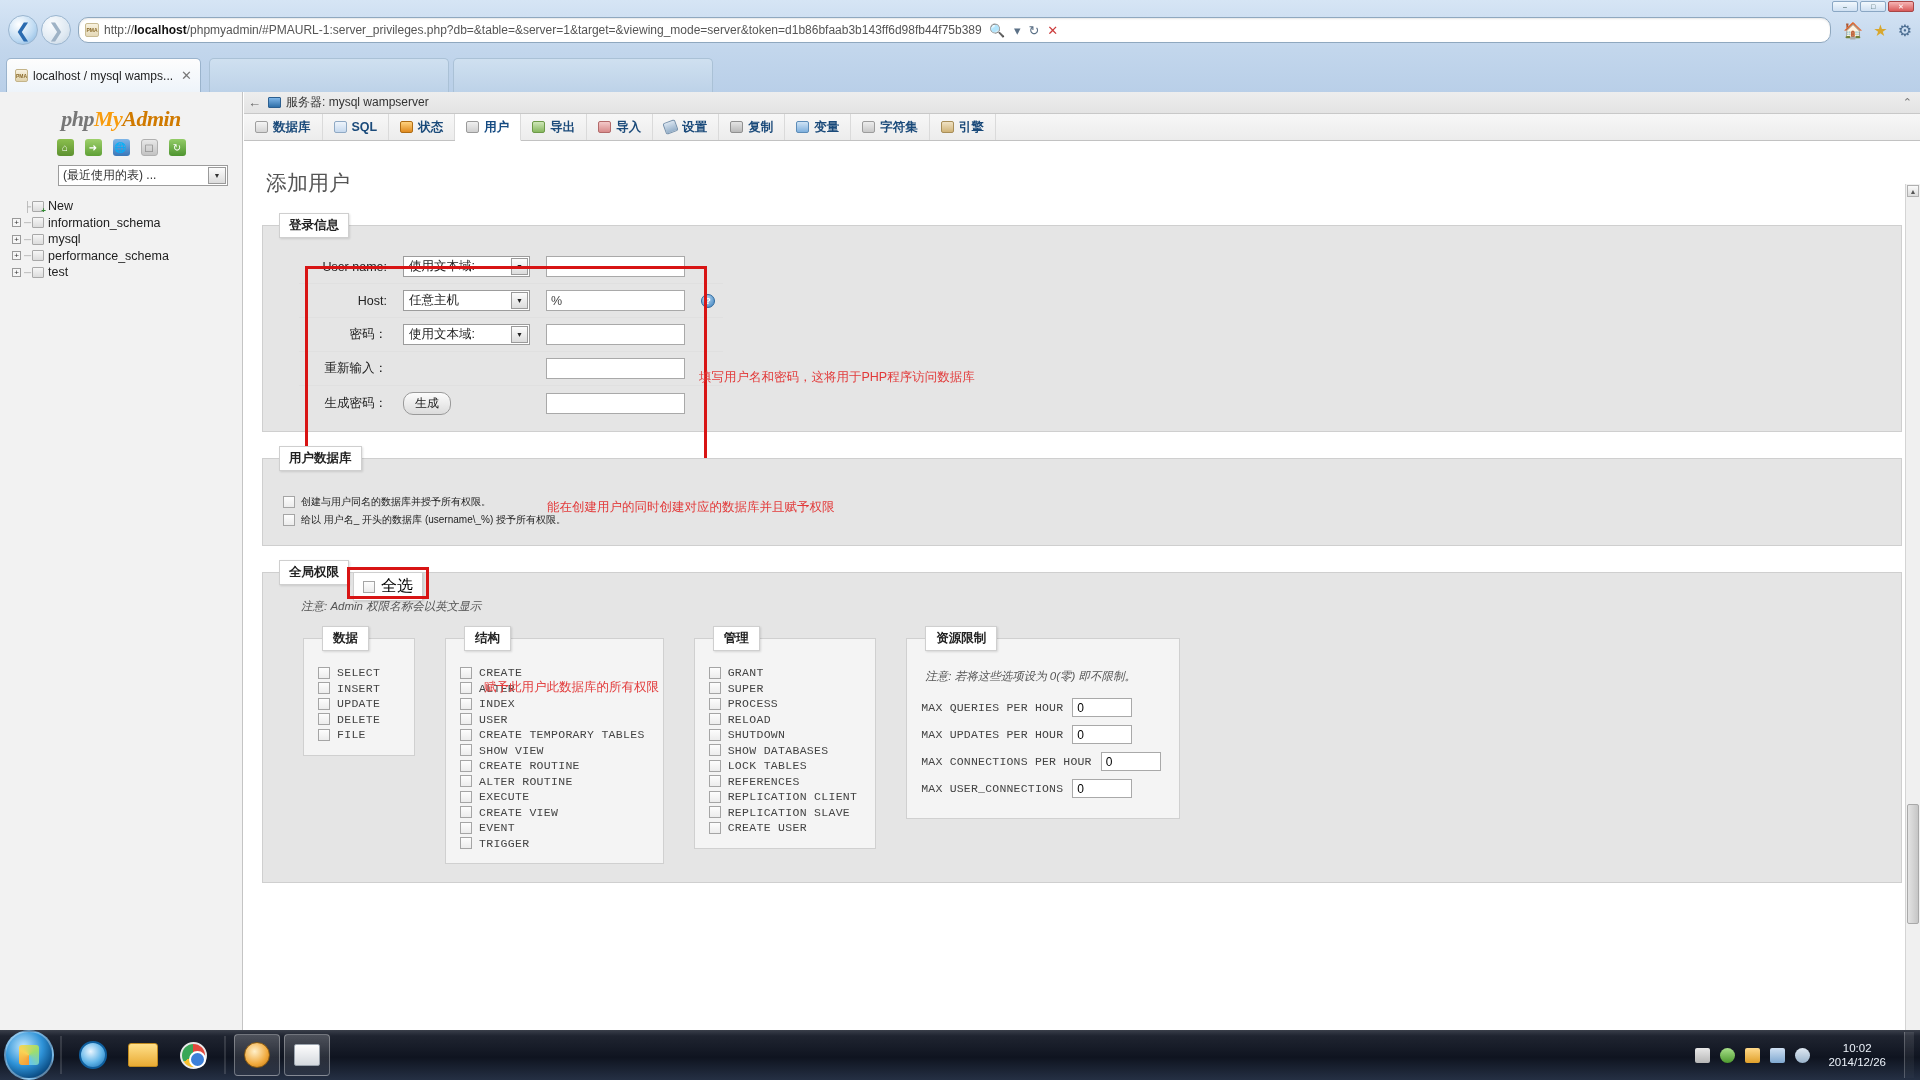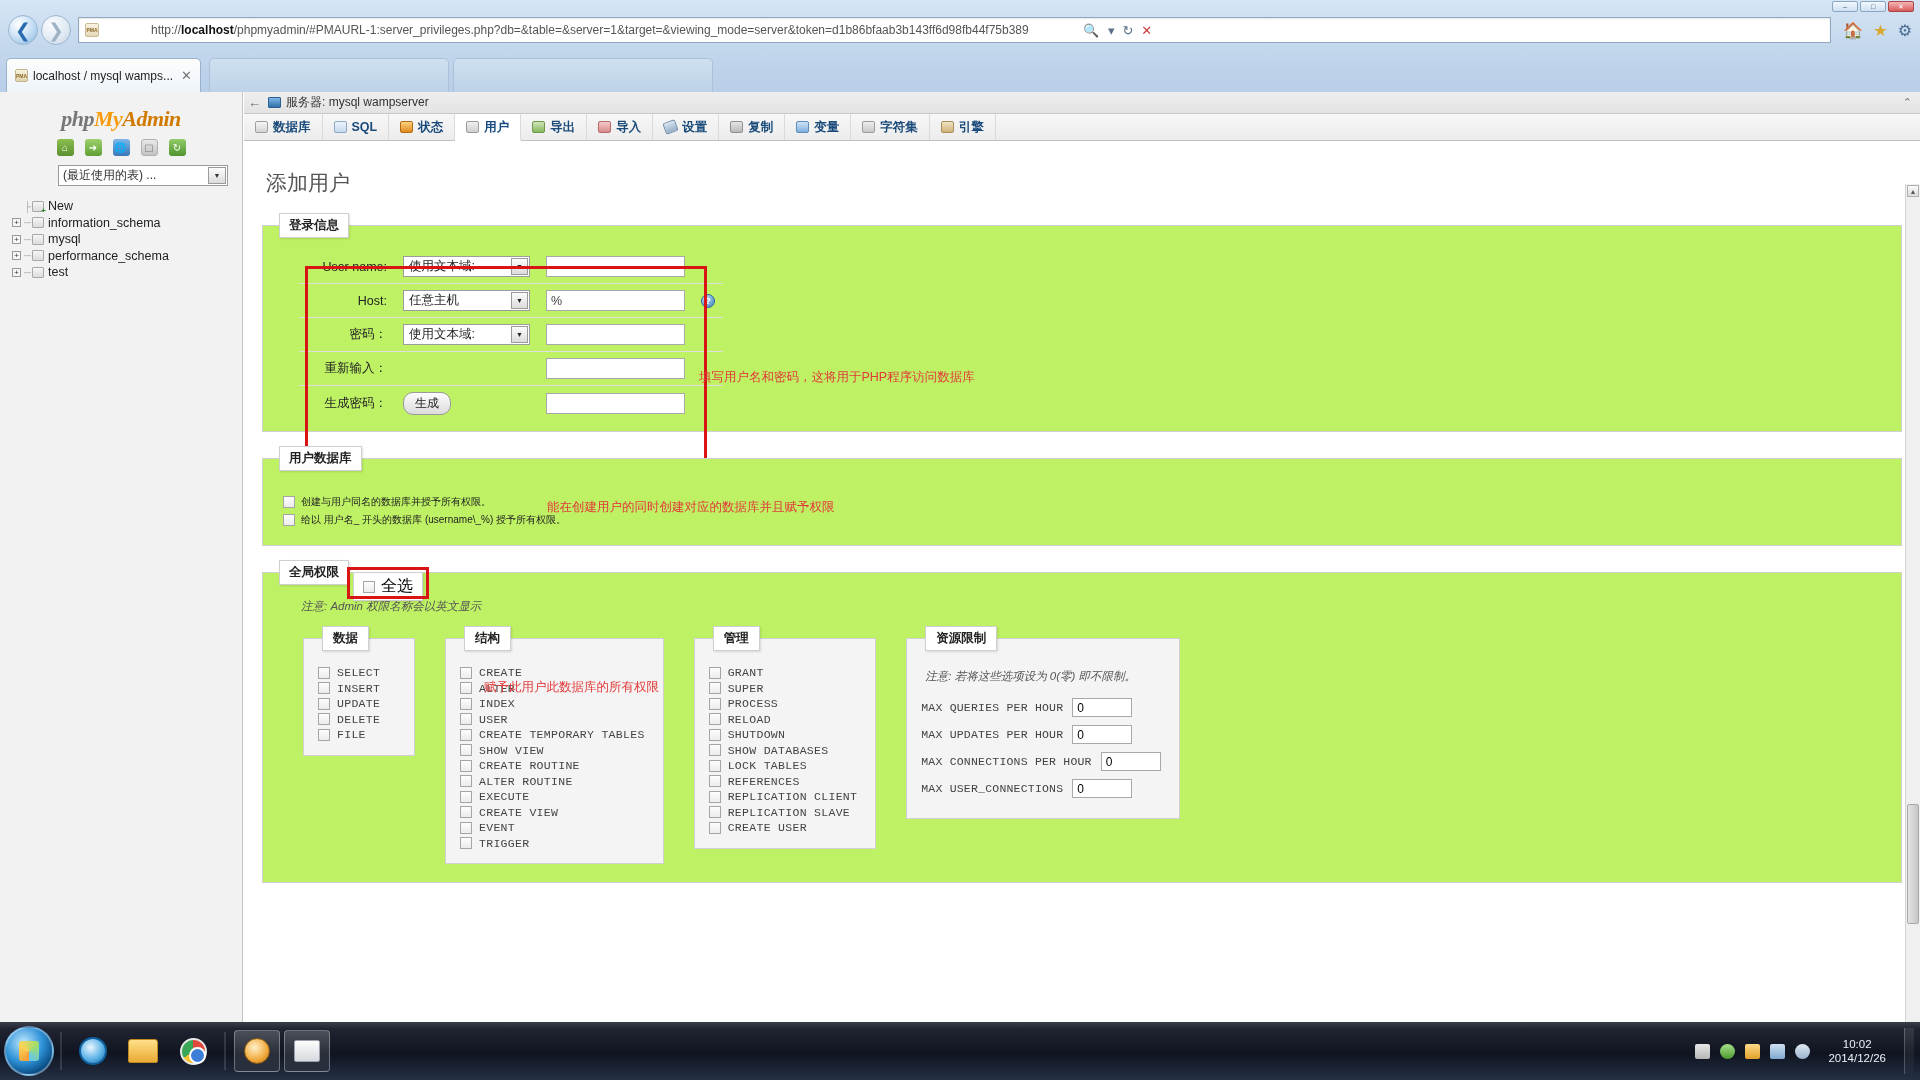--- a/index.html
+++ b/index.html
@@ -21,22 +21,22 @@
   .win-btn { width:26px; height:11px; border:1px solid #8aa7c4; border-radius:2px;
     background:linear-gradient(#f2f8fd,#cfe0f2); font-size:7px; line-height:9px; text-align:center; color:#355; }
   .win-btn.close { background:linear-gradient(#f6b5b5,#d85a5a); border-color:#a84646; color:#fff; }
 
   
   #navbar { position:absolute; left:0; top:12px; width:1920px; height:36px; display:flex; align-items:center; padding:0 8px; }
   .nav-circle { width:30px; height:30px; border-radius:50%; display:flex; align-items:center; justify-content:center;
     font-size:19px; color:#2a6bb0; border:1px solid #9bb6d0; }
   .nav-back { background:radial-gradient(circle at 35% 30%, #ffffff, #bcd9f2 60%, #7fb0dd); margin-right:3px; }
   .nav-fwd  { background:radial-gradient(circle at 35% 30%, #fafcfe, #dfe9f2 60%, #c3d2e0); color:#9fb3c6; margin-right:7px; }
-  #urlbar { flex:1; height:26px; background:#fff; border:1px solid #8fa8bf; border-radius:0;
-    display:flex; align-items:center; padding:0 6px; box-shadow:inset 0 1px 2px rgba(0,0,0,.1);gap:47px; }
+  #urlbar { flex:1; height:26px; background:#fff; border:1px solid #8fa8bf; border-radius:10px;
+    display:flex; align-items:center; padding:0 6px; box-shadow:inset 0 1px 2px rgba(0,0,0,.1); }
   #urlbar .fav { width:14px; height:14px; margin-right:5px;
     background:linear-gradient(#f8f2e0,#e5d9b8); border:1px solid #c9bb93; border-radius:2px;
     font-size:5px; color:#8a6a2a; text-align:center; line-height:13px; font-weight:bold; }
   #urlbar .url { font-size:12px; color:#555; white-space:nowrap; overflow:hidden; font-family:"Liberation Sans",sans-serif; }
   #urlbar .url b { color:#111; font-weight:bold; }
   .url-right { display:flex; align-items:center; gap:8px; padding-left:8px; color:#5b7086; font-size:13px; }
   .nav-icons { display:flex; align-items:center; gap:10px; padding-left:12px; color:#4a6c90; font-size:16px; }
 
   
   #tabstrip { position:absolute; left:0; top:48px; width:1920px; height:44px;padding-left:20px; }
@@ -111,21 +111,21 @@
   .ti-imp{ background:linear-gradient(#f3c9c9,#d88a8a); border:1px solid #b36a6a; }
   .ti-set{ background:linear-gradient(#d8e4f0,#93aec8); border:1px solid #7691ac; transform:rotate(-20deg); }
   .ti-rep{ background:linear-gradient(#e4e4e4,#b9b9b9); border:1px solid #909090; }
   .ti-var{ background:linear-gradient(#cfe3f5,#7fb0dd); border:1px solid #5c8cb8; border-radius:50%; }
   .ti-char{background:linear-gradient(#ededed,#c8c8c8); border:1px solid #9c9c9c; }
   .ti-eng{ background:linear-gradient(#f0e2c4,#d0b377); border:1px solid #a88e58; }
 
   #content { padding:24px 18px 0 18px; position:relative; height:900px; }
   #page-title { font-size:21px; color:#555; font-weight:normal; margin:4px 0 16px 4px; }
 
-  fieldset.pma { border:1px solid #cfcfcf; background:#bef264; margin:0 0 14px 0; padding:6px 10px 10px 10px;
+  fieldset.pma { border:1px solid #cfcfcf; background:#e5e5e5; margin:0 0 14px 0; padding:6px 10px 10px 10px;
     position:relative; }
   fieldset.pma > legend { background:#fff; border:1px solid #cfcfcf; padding:3px 9px; font-weight:bold;
     font-size:12.5px; color:#222; box-shadow:1px 1px 2px rgba(0,0,0,.12); margin-left:6px; }
   .formtable { border-collapse:collapse; margin:6px 0 0 26px; }
   .formtable tr { border-bottom:1px solid #e0e0e0; }
   .formtable tr:last-child { border-bottom:none; }
   .formtable td { padding:6px 8px; vertical-align:middle; }
   td.lbl { text-align:right; color:#222; font-size:12.5px; white-space:nowrap; width:96px; }
   .sel { width:127px; height:21px; border:1px solid #9c9c9c; background:#fff; display:inline-flex;
     align-items:center; font-size:12.5px; color:#222; padding-left:5px; }
@@ -164,21 +164,21 @@
 
   
   #vscroll { position:absolute; right:0; top:92px; width:15px; height:880px; background:#f0f0f0; border-left:1px solid #d4d4d4; }
   #vscroll .thumb { position:absolute; left:1px; top:620px; width:12px; height:120px;
     background:linear-gradient(90deg,#e3e3e3,#c6c6c6); border:1px solid #a9a9a9; border-radius:2px; }
   #vscroll .up, #vscroll .dn { position:absolute; left:1px; width:12px; height:12px; text-align:center;
     font-size:7px; line-height:11px; color:#555; background:linear-gradient(#fafafa,#dcdcdc); border:1px solid #b0b0b0; }
   #vscroll .up { top:1px; } #vscroll .dn { bottom:1px; }
 
   
-  #taskbar { position:absolute; left:0; bottom:0; width:1920px; height:58px;
+  #taskbar { position:absolute; left:0; bottom:0; width:1920px; height:50px;
     background:linear-gradient(#3a3f4a 0%, #1f2430 12%, #0f1420 55%, #253044 100%); display:flex; align-items:center; }
   #startorb { width:50px; height:50px; border-radius:50%; margin-left:4px;
     background:radial-gradient(circle at 38% 32%, #bfe7ff, #2f93d8 45%, #0b4e86 75%, #05294a);
     border:2px solid rgba(255,255,255,.35); display:flex; align-items:center; justify-content:center; }
   #startorb .flag { width:20px; height:20px; border-radius:3px;
     background:conic-gradient(from 180deg, #ff9b2e, #ffd34d, #9fe06a, #63c7f5); opacity:.95; }
   .tbsep { width:2px; height:38px; background:rgba(255,255,255,.13); margin:0 6px; }
   .tbitem { width:46px; height:42px; margin:0 2px; border-radius:4px; display:flex; align-items:center; justify-content:center;
     border:1px solid transparent; }
   .tbitem.open { background:linear-gradient(rgba(255,255,255,.20),rgba(255,255,255,.05));

